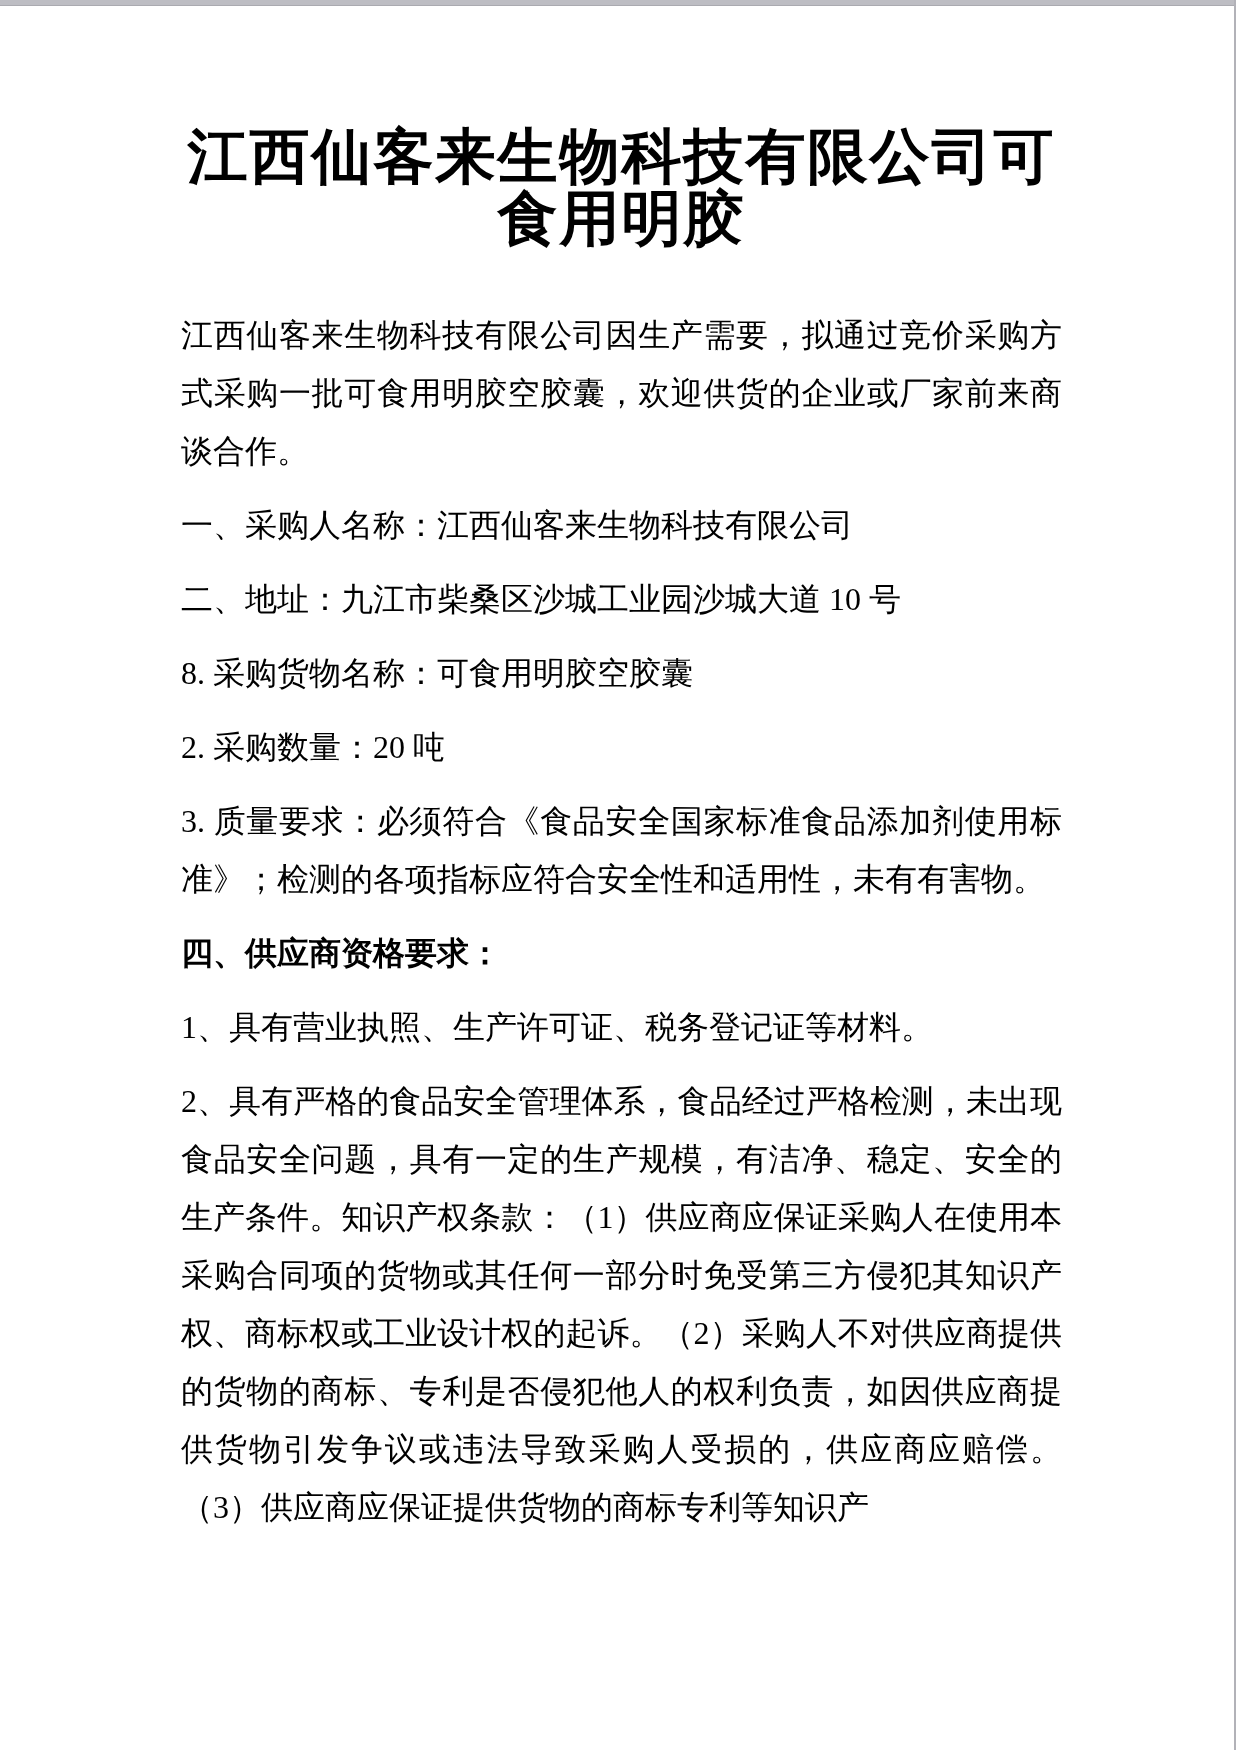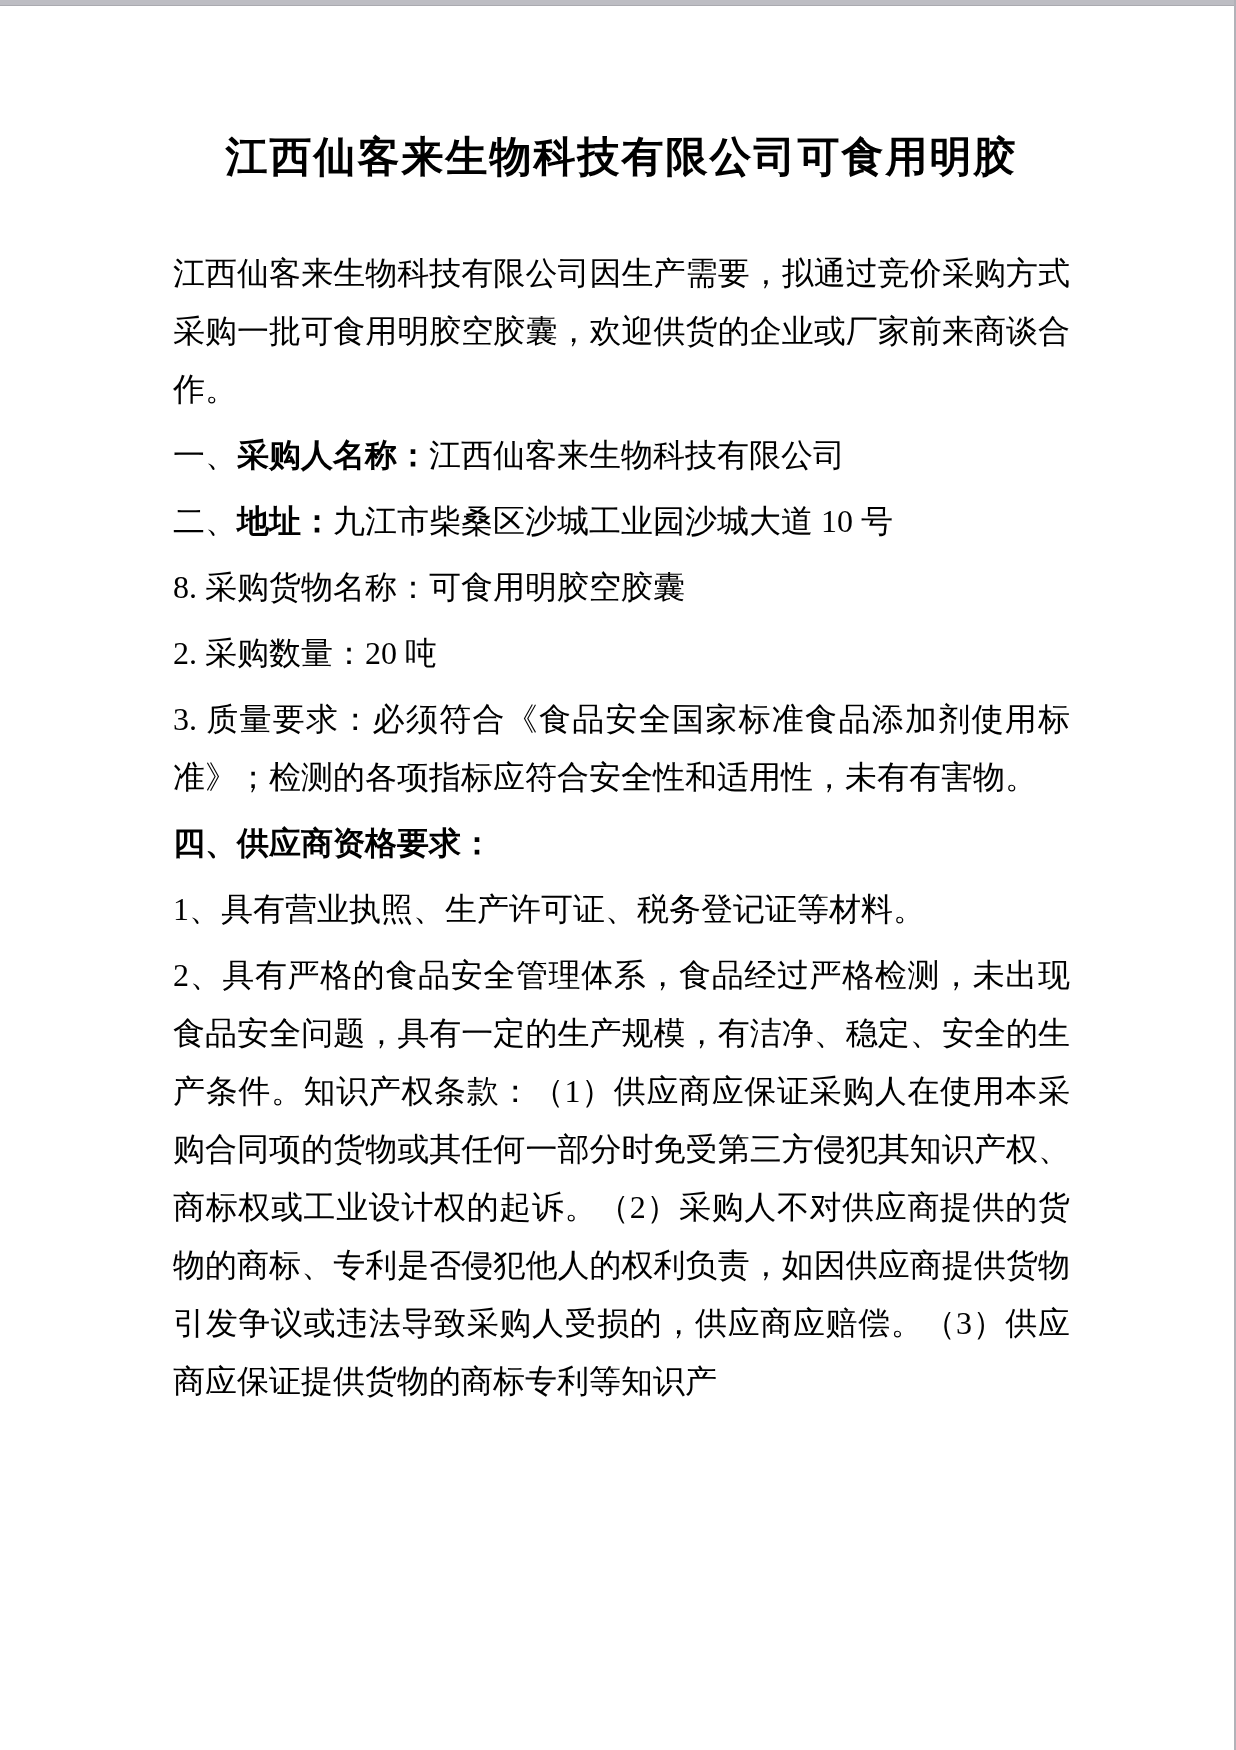--- a/index.html
+++ b/index.html
@@ -23,36 +23,36 @@
     position: absolute;
     top: 0; right: 0;
     width: 2px; height: 1750px;
     background: #b2b2b8;
   }
   .page {
     padding: 126px 158px 0 165px;
   }
   .doc-title {
     margin: 0 0 56px 0;
-    font-size: 42px;
+    font-size: 60px;
     line-height: 62px;
     font-weight: bold;
     text-align: center;
     letter-spacing: 2px;
   }
   .doc-title .title-line { display: block; }
   .para {
-    margin: 8px;
+    margin: 16px;
     font-size: 32px;
     line-height: 58px;
     text-align: justify;
     text-justify: inter-ideograph;
   }
   .para.heading { font-weight: bold; }
-  .label { font-weight: bold; }
+  .label { font-weight: normal; }
 </style>
 </head>
 <body>
 
 <div class="top-edge"></div>
 <div class="right-edge"></div>
 
 <div class="page">
 
   <h1 class="doc-title">

